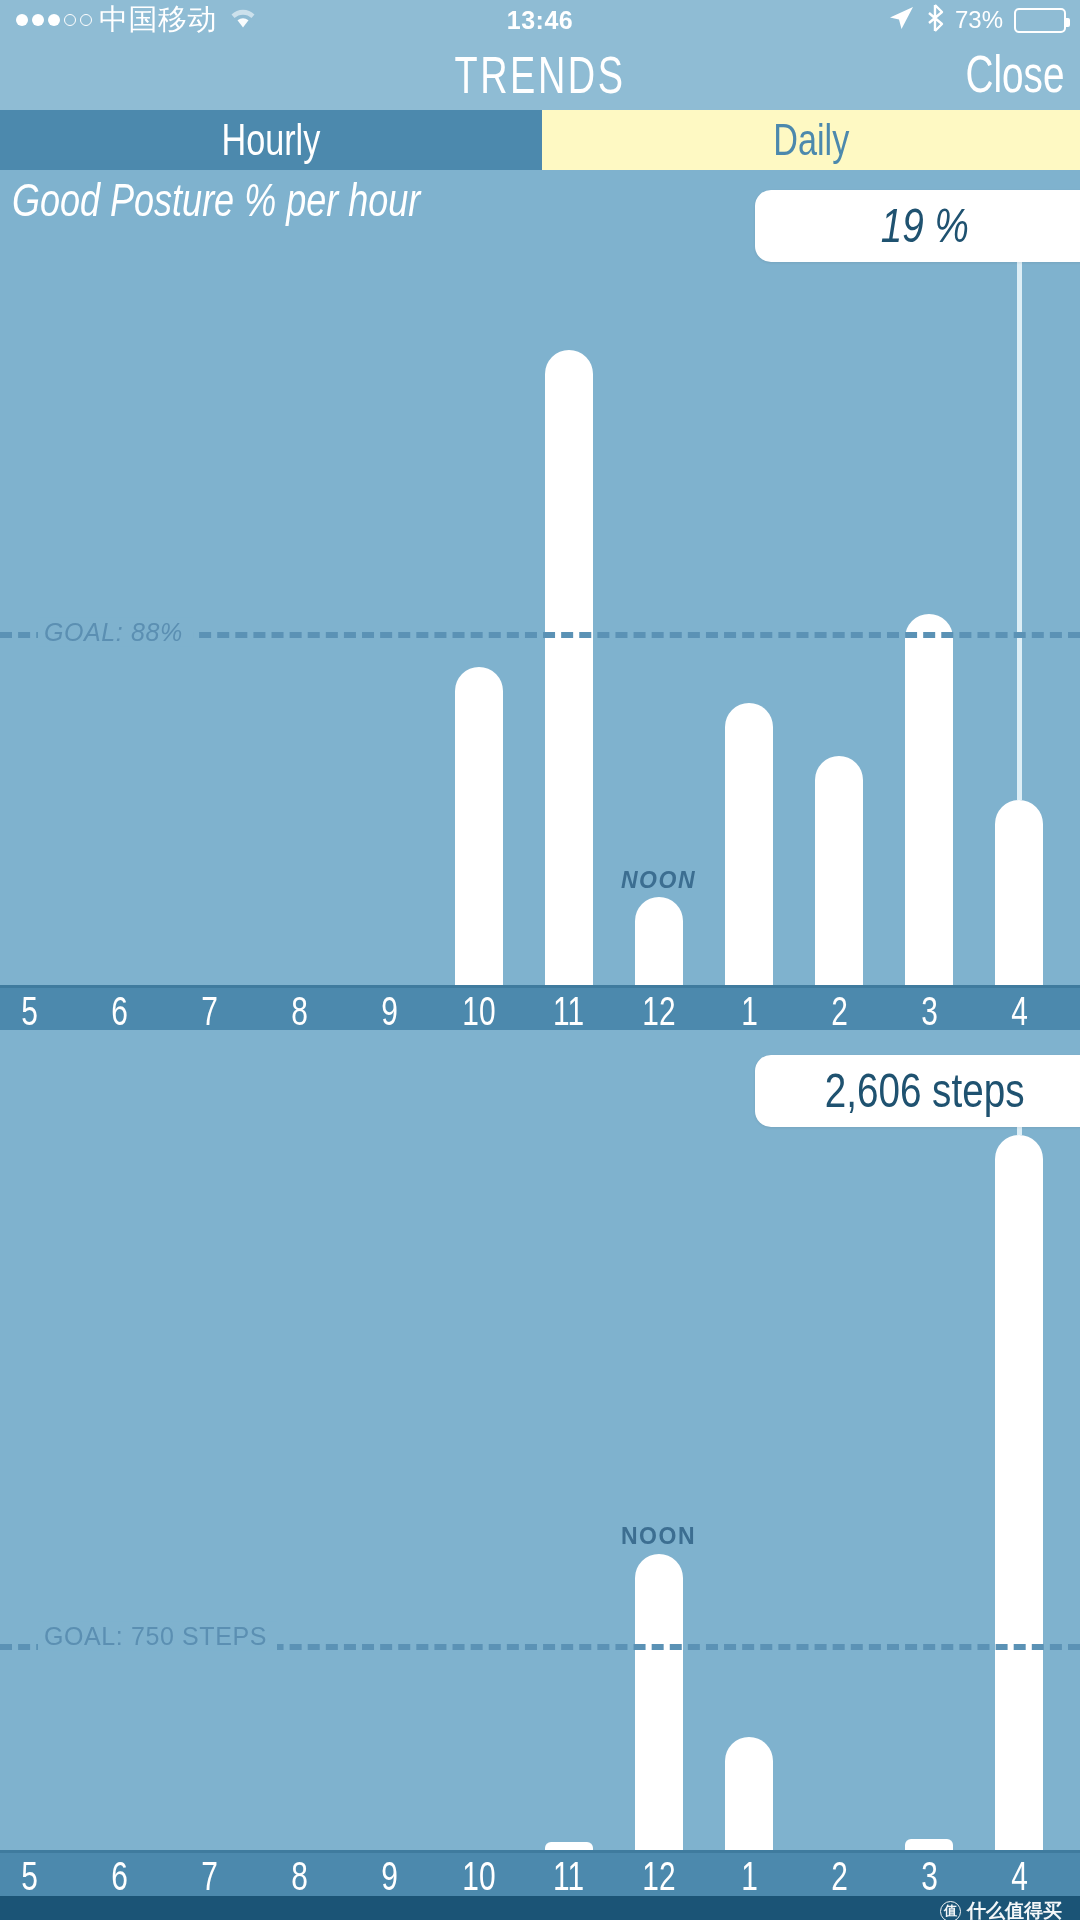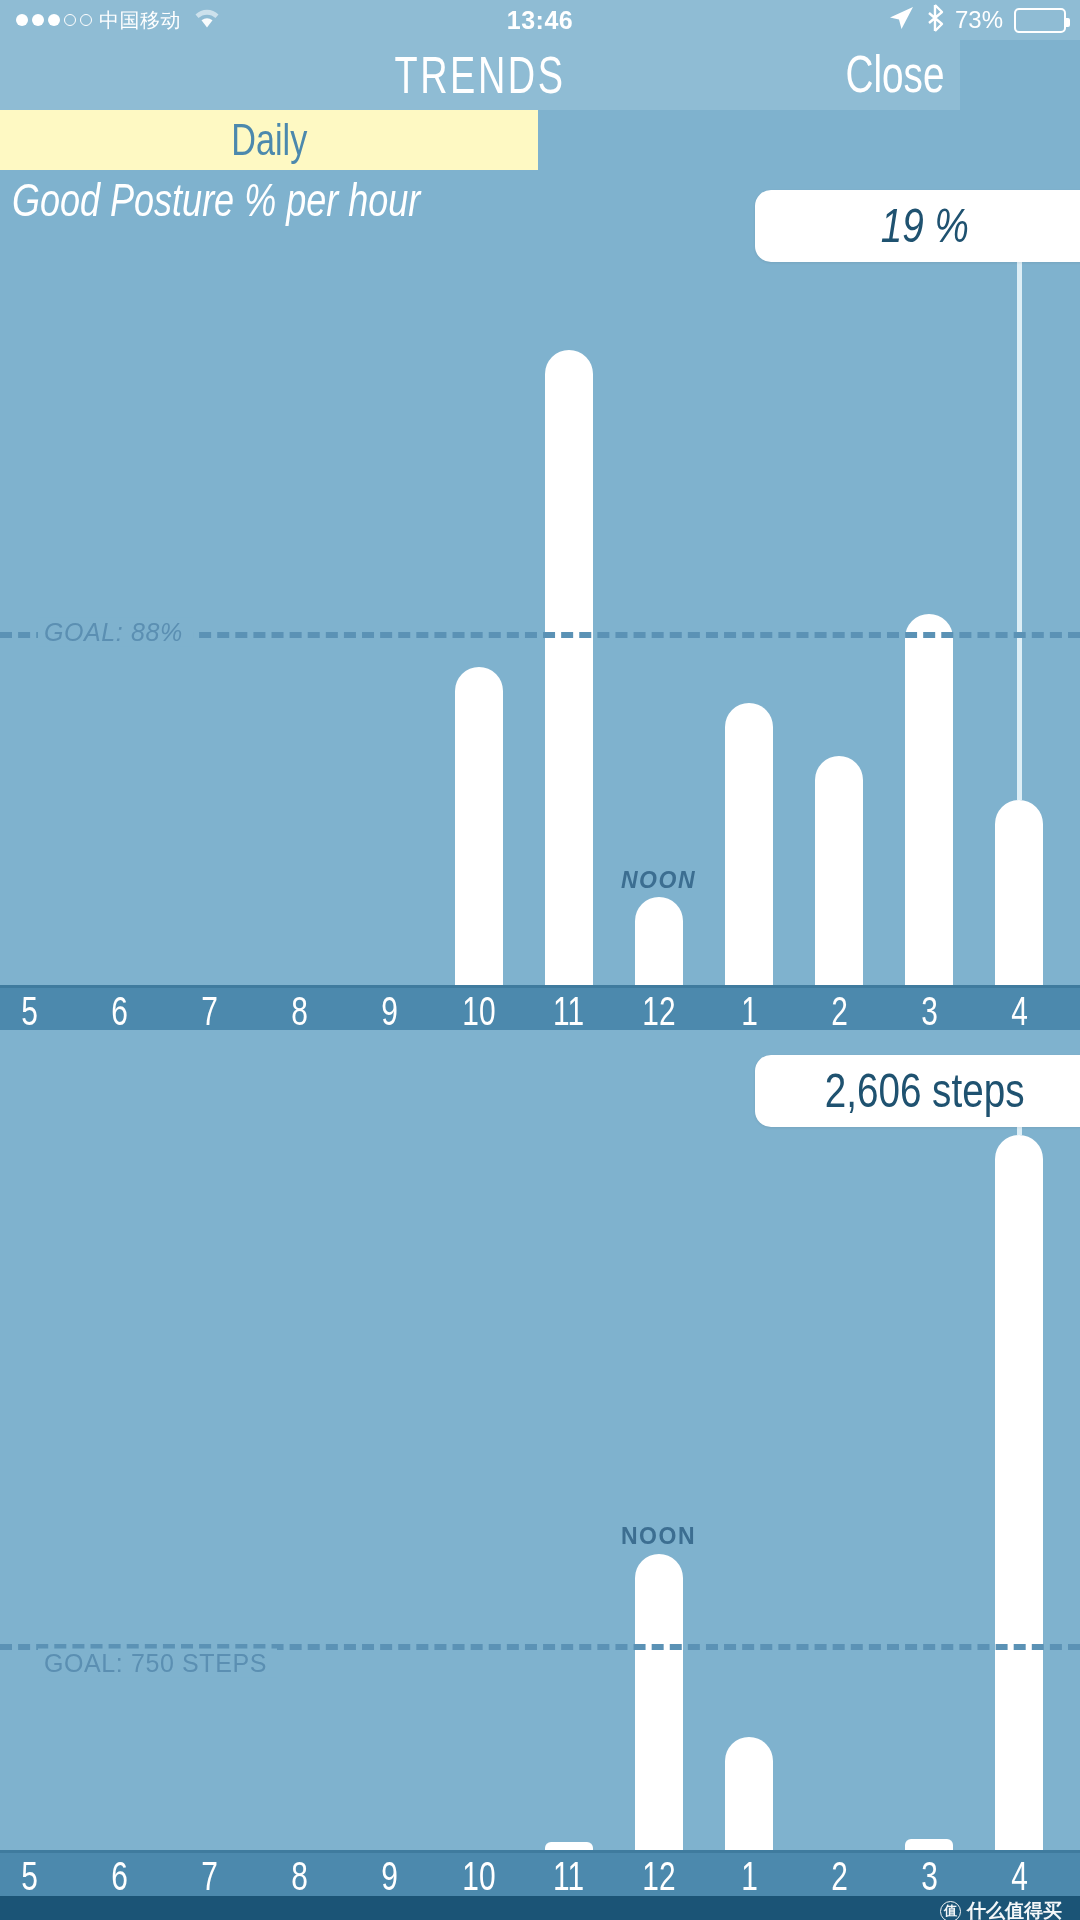--- a/index.html
+++ b/index.html
@@ -15,21 +15,21 @@
   #statusbar {
     position:absolute; left:0; top:0; width:1080px; height:40px;
     background:#8fbcd4;
     display:flex; align-items:center;
     color:#ffffff;
   }
   #sb-left { display:flex; align-items:center; margin-left:16px; gap:7px; }
   .dots { display:flex; align-items:center; gap:4px; }
   .dot { width:12px; height:12px; border-radius:50%; background:#ffffff; }
   .dot.hollow { background:transparent; border:1.6px solid #ffffff; }
-  #carrier { font-size:20px; letter-spacing:0.5px; }
+  #carrier { font-size:29px; letter-spacing:0.5px; }
   #wifi-icon { margin-left:4px; }
   #sb-center {
     position:absolute; left:0; right:0; top:0; height:40px;
     display:flex; align-items:center; justify-content:center;
     font-size:25px; font-weight:bold; letter-spacing:0.5px;
   }
   #sb-right {
     position:absolute; right:14px; top:0; height:40px;
     display:flex; align-items:center; gap:11px;justify-content:center;
   }
@@ -39,21 +39,21 @@
     position:relative; padding:2.5px;
   }
   #battery-shell:after {
     content:""; position:absolute; right:-6px; top:8px;
     width:4px; height:9px; background:#ffffff; border-radius:0 2px 2px 0;
   }
   #battery-fill { height:100%; background:#ffffff; border-radius:2px; }
 
   
   #navbar {
-    position:absolute; left:0; top:40px; width:960px; height:70px;
+    position:absolute; left:0; top:40px; width:1080px; height:70px;
     background:#8fbcd4;
   }
   #nav-title {
     position:absolute; left:0; right:0; top:0; height:70px;
     display:flex; align-items:center; justify-content:center;
     color:#ffffff; font-size:44px; font-weight:300;
     letter-spacing:3px; font-family:"Liberation Sans", sans-serif;
     transform:scaleY(1.18) scaleX(0.86); transform-origin:center;
   }
   #nav-close {
@@ -213,20 +213,23 @@
 <div id="navbar">
   <div id="nav-title">
     <span>TRENDS</span>
   </div>
   <div id="nav-close">
     <span>Close</span>
   </div>
 </div>
 
 <div id="tabs">
+  <div class="tab" id="tab-hourly">
+    <span>Hourly</span>
+  </div>
   <div class="tab" id="tab-daily">
     <span>Daily</span>
   </div>
 </div>
 
 <div class="chart-panel" id="panel-posture">
   <div class="chart-title">
     <span>Good Posture % per hour</span>
   </div>
 
@@ -293,21 +296,21 @@
 
   <div class="plot" id="plot-steps">
 
   <div class="bar tiny" style="left: 545px; height: 8.23636px;"></div>
       <div class="bar" style="left: 635px; height: 296.509px;"></div>
       <div class="bar" style="left: 725px; height: 112.564px;"></div>
       <div class="bar tiny" style="left: 905px; height: 10.9818px;"></div>
       <div class="bar" style="left: 995px; height: 715.465px;"></div>
       <div class="sel-line" style="left: 1016.5px; top: 25px; height: 14.5345px;"></div>
       <div class="goal-line" style="top: 549.091px;"></div>
-      <div class="goal-label" style="top: 568px;">GOAL: 750 STEPS</div>
+      <div class="goal-label" style="top: 541px;">GOAL: 750 STEPS</div>
       <div class="noon-label" style="left: 621px; top: 428.491px;">NOON</div>
     </div>
 
   <div class="tooltip" id="tt-steps" style="left:755px; top:25px; width:340px; height:72px;">
     <span>2,606 steps</span>
   </div>
 </div>
 
 <div class="axis" id="axis-steps">
     <div class="axis-tick" style="left: -1px;">

